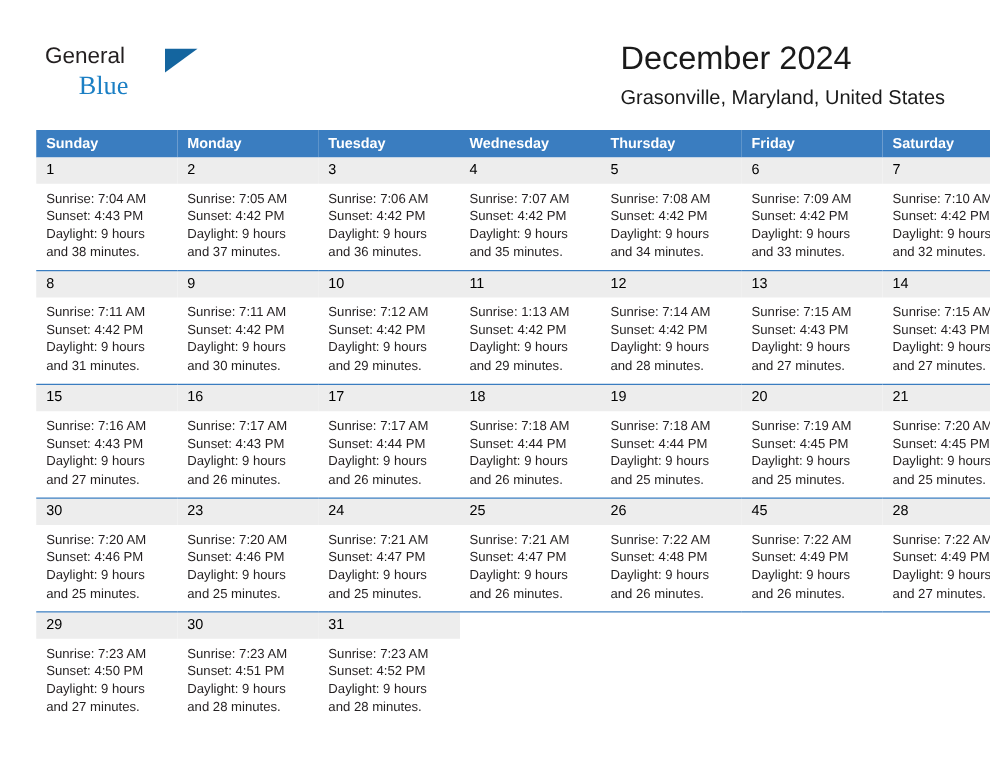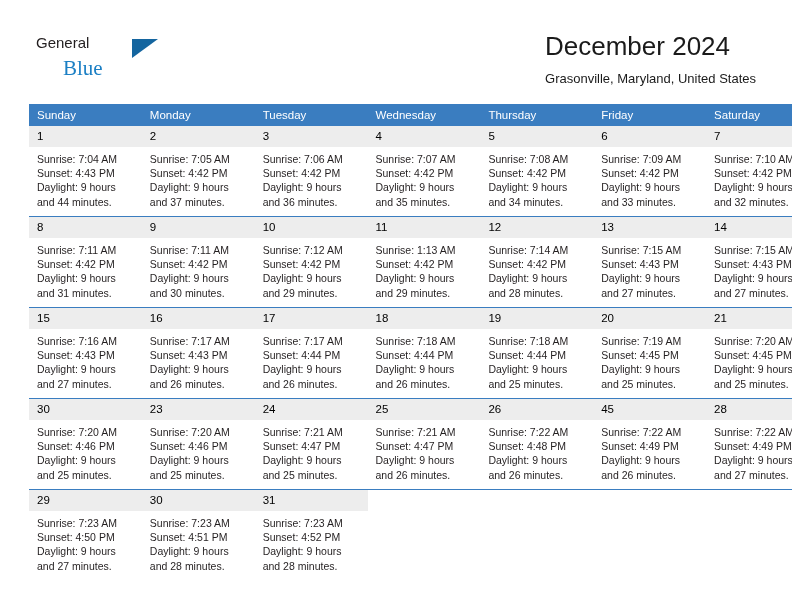--- a/index.html
+++ b/index.html
@@ -33,21 +33,21 @@
     position: absolute;
     left: 36px;
     top: 34px;
     width: 210px;
     height: 52px;
   }
   .brand-general {
     position: absolute;
     left: 0;
     top: 0;
-    font-size: 15px;
+    font-size: 18px;
     letter-spacing: 0px;
     color: #231f20;
     font-family: "Liberation Sans", sans-serif;
   }
   .brand-blue {
     position: absolute;
     left: 27px;
     top: 22px;
     font-size: 21px;
     color: #1b7fc4;
@@ -70,21 +70,21 @@
     text-align: left;
   }
   .cal-title {
     font-size: 26px;
     color: #1a1a1a;
     line-height: 32px;
     white-space: nowrap;
   }
   .cal-subtitle {
     margin-top: 8px;
-    font-size: 13px;
+    font-size: 16px;
     color: #1a1a1a;
     line-height: 18px;
     white-space: nowrap;
   }
 
   
   .calendar {
     position: absolute;
     left: 29px;
     top: 104px;
@@ -92,21 +92,21 @@
   }
   table.cal {
     border-collapse: collapse;
     table-layout: fixed;
     width: 734px;
   }
   table.cal th {
     background: #3a7dc0;
     color: #ffffff;
     font-size: 11.5px;
-    font-weight: normal;
+    font-weight: bold;
     text-align: left;
     padding: 4px 0 4px 8px;
     height: 14px;
     width: 104.85px;
     border: 0;
   }
   table.cal td {
     vertical-align: top;
     padding: 0;
     border: 0;
@@ -183,21 +183,21 @@
       <tbody>
 
         <tr class="week-row">
           <td>
               <div class="cell filled">
                 <div class="daynum">1</div>
                 <div class="details">
                   <div>Sunrise: 7:04 AM</div>
                   <div>Sunset: 4:43 PM</div>
                   <div>Daylight: 9 hours</div>
-                  <div>and 44 minutes.</div>
+                  <div>and 38 minutes.</div>
                 </div>
               </div>
             </td>
           <td>
               <div class="cell filled">
                 <div class="daynum">2</div>
                 <div class="details">
                   <div>Sunrise: 7:05 AM</div>
                   <div>Sunset: 4:42 PM</div>
                   <div>Daylight: 9 hours</div>

